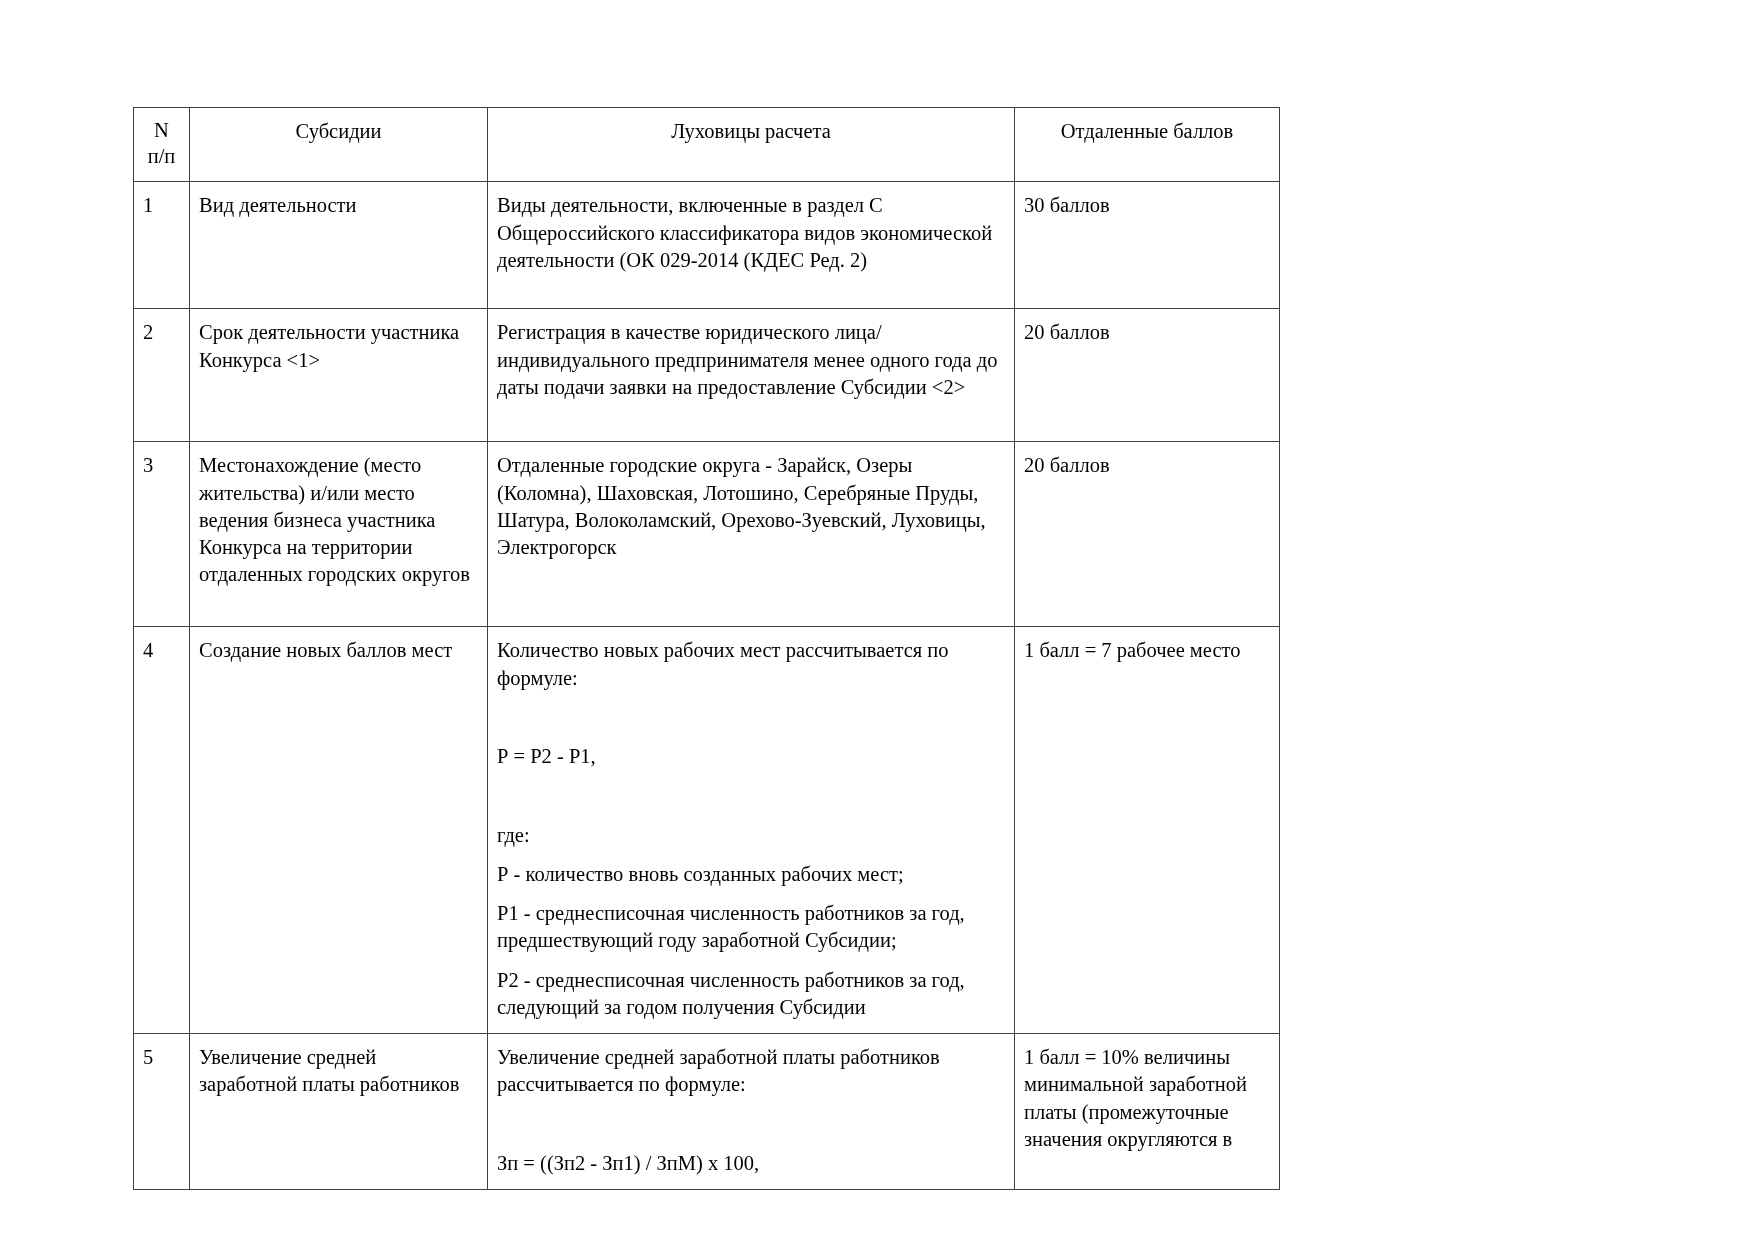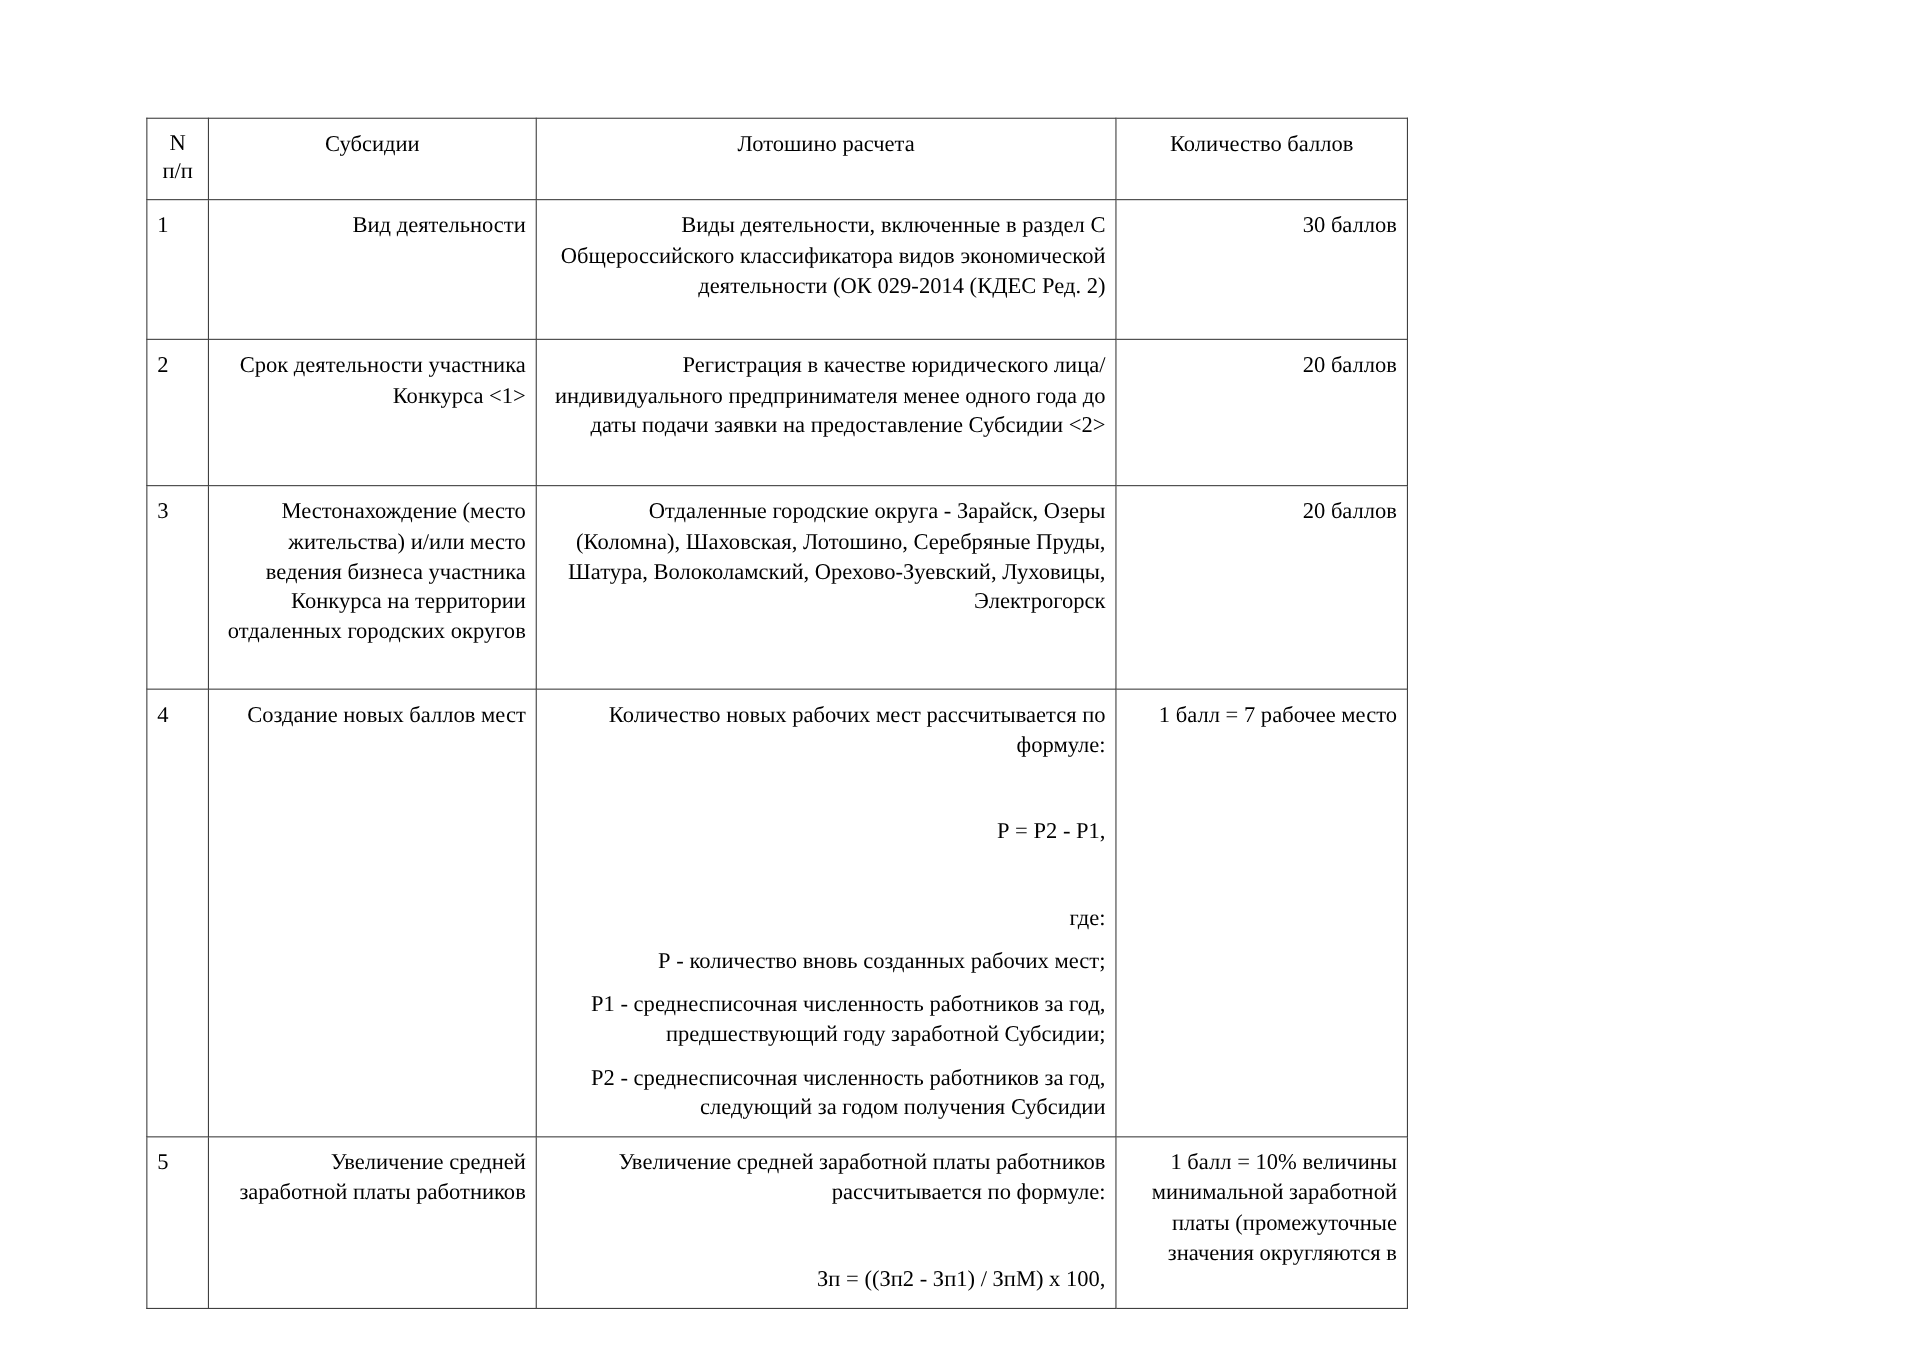--- a/index.html
+++ b/index.html
@@ -67,21 +67,20 @@
     padding-left: 8px;
   }
   td.cell-crit,
   td.cell-method,
   td.cell-points {
     text-align: left;
   }
   .para {
     margin: 0;
     padding: 0;
-    text-align: right;
   }
   .para + .para {
     margin-top: 12px;
   }
   .spacer-para {
     height: 1.33em;
   }
   
   tr.row-1 td { height: 104px; }
   tr.row-2 td { height: 110px; }
@@ -101,22 +100,22 @@
         <col class="c-method">
         <col class="c-points">
       </colgroup>
       <thead>
         <tr>
           <td class="hdr-num">
             <span class="hdr-line">N</span>
             <span class="hdr-line">п/п</span>
           </td>
           <td>Субсидии</td>
-          <td>Лотошино расчета</td>
-          <td>Количество баллов</td>
+          <td>Луховицы расчета</td>
+          <td>Отдаленные баллов</td>
         </tr>
       </thead>
       <tbody id="table-body">
           <tr class="row-1">
             <td class="cell-num">1</td>
             <td class="cell-crit">
               <div class="para">Вид деятельности</div>
             </td>
             <td class="cell-method">
               <div class="para">Виды деятельности, включенные в раздел С Общероссийского классификатора видов экономической деятельности (ОК 029-2014 (КДЕС Ред. 2)</div>

